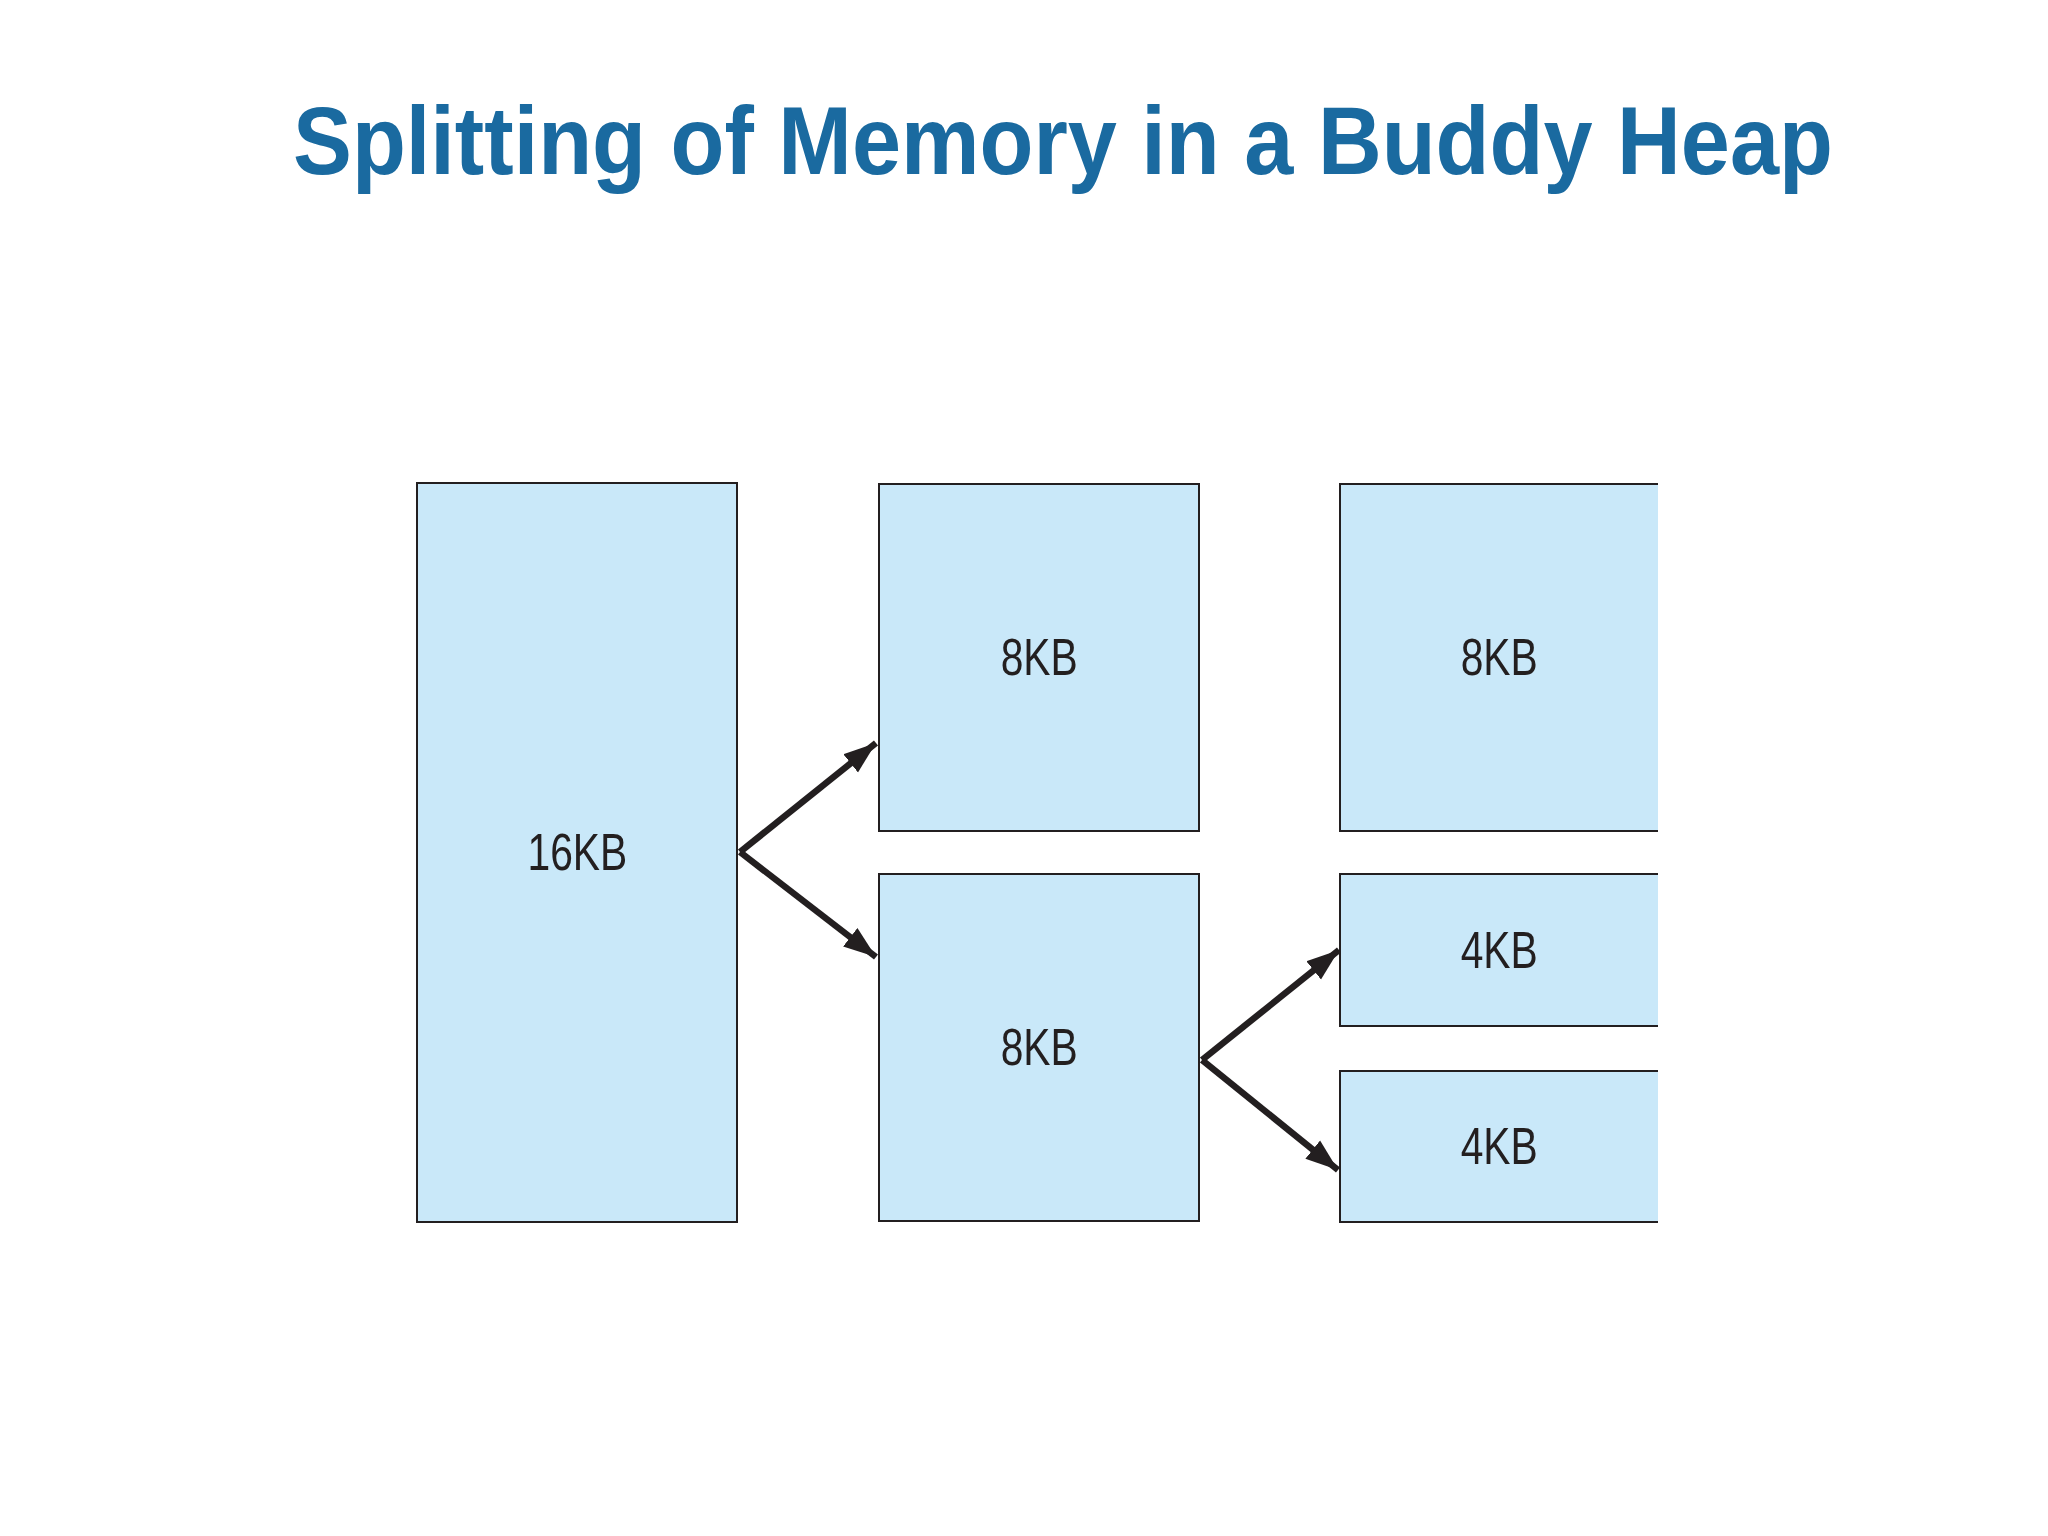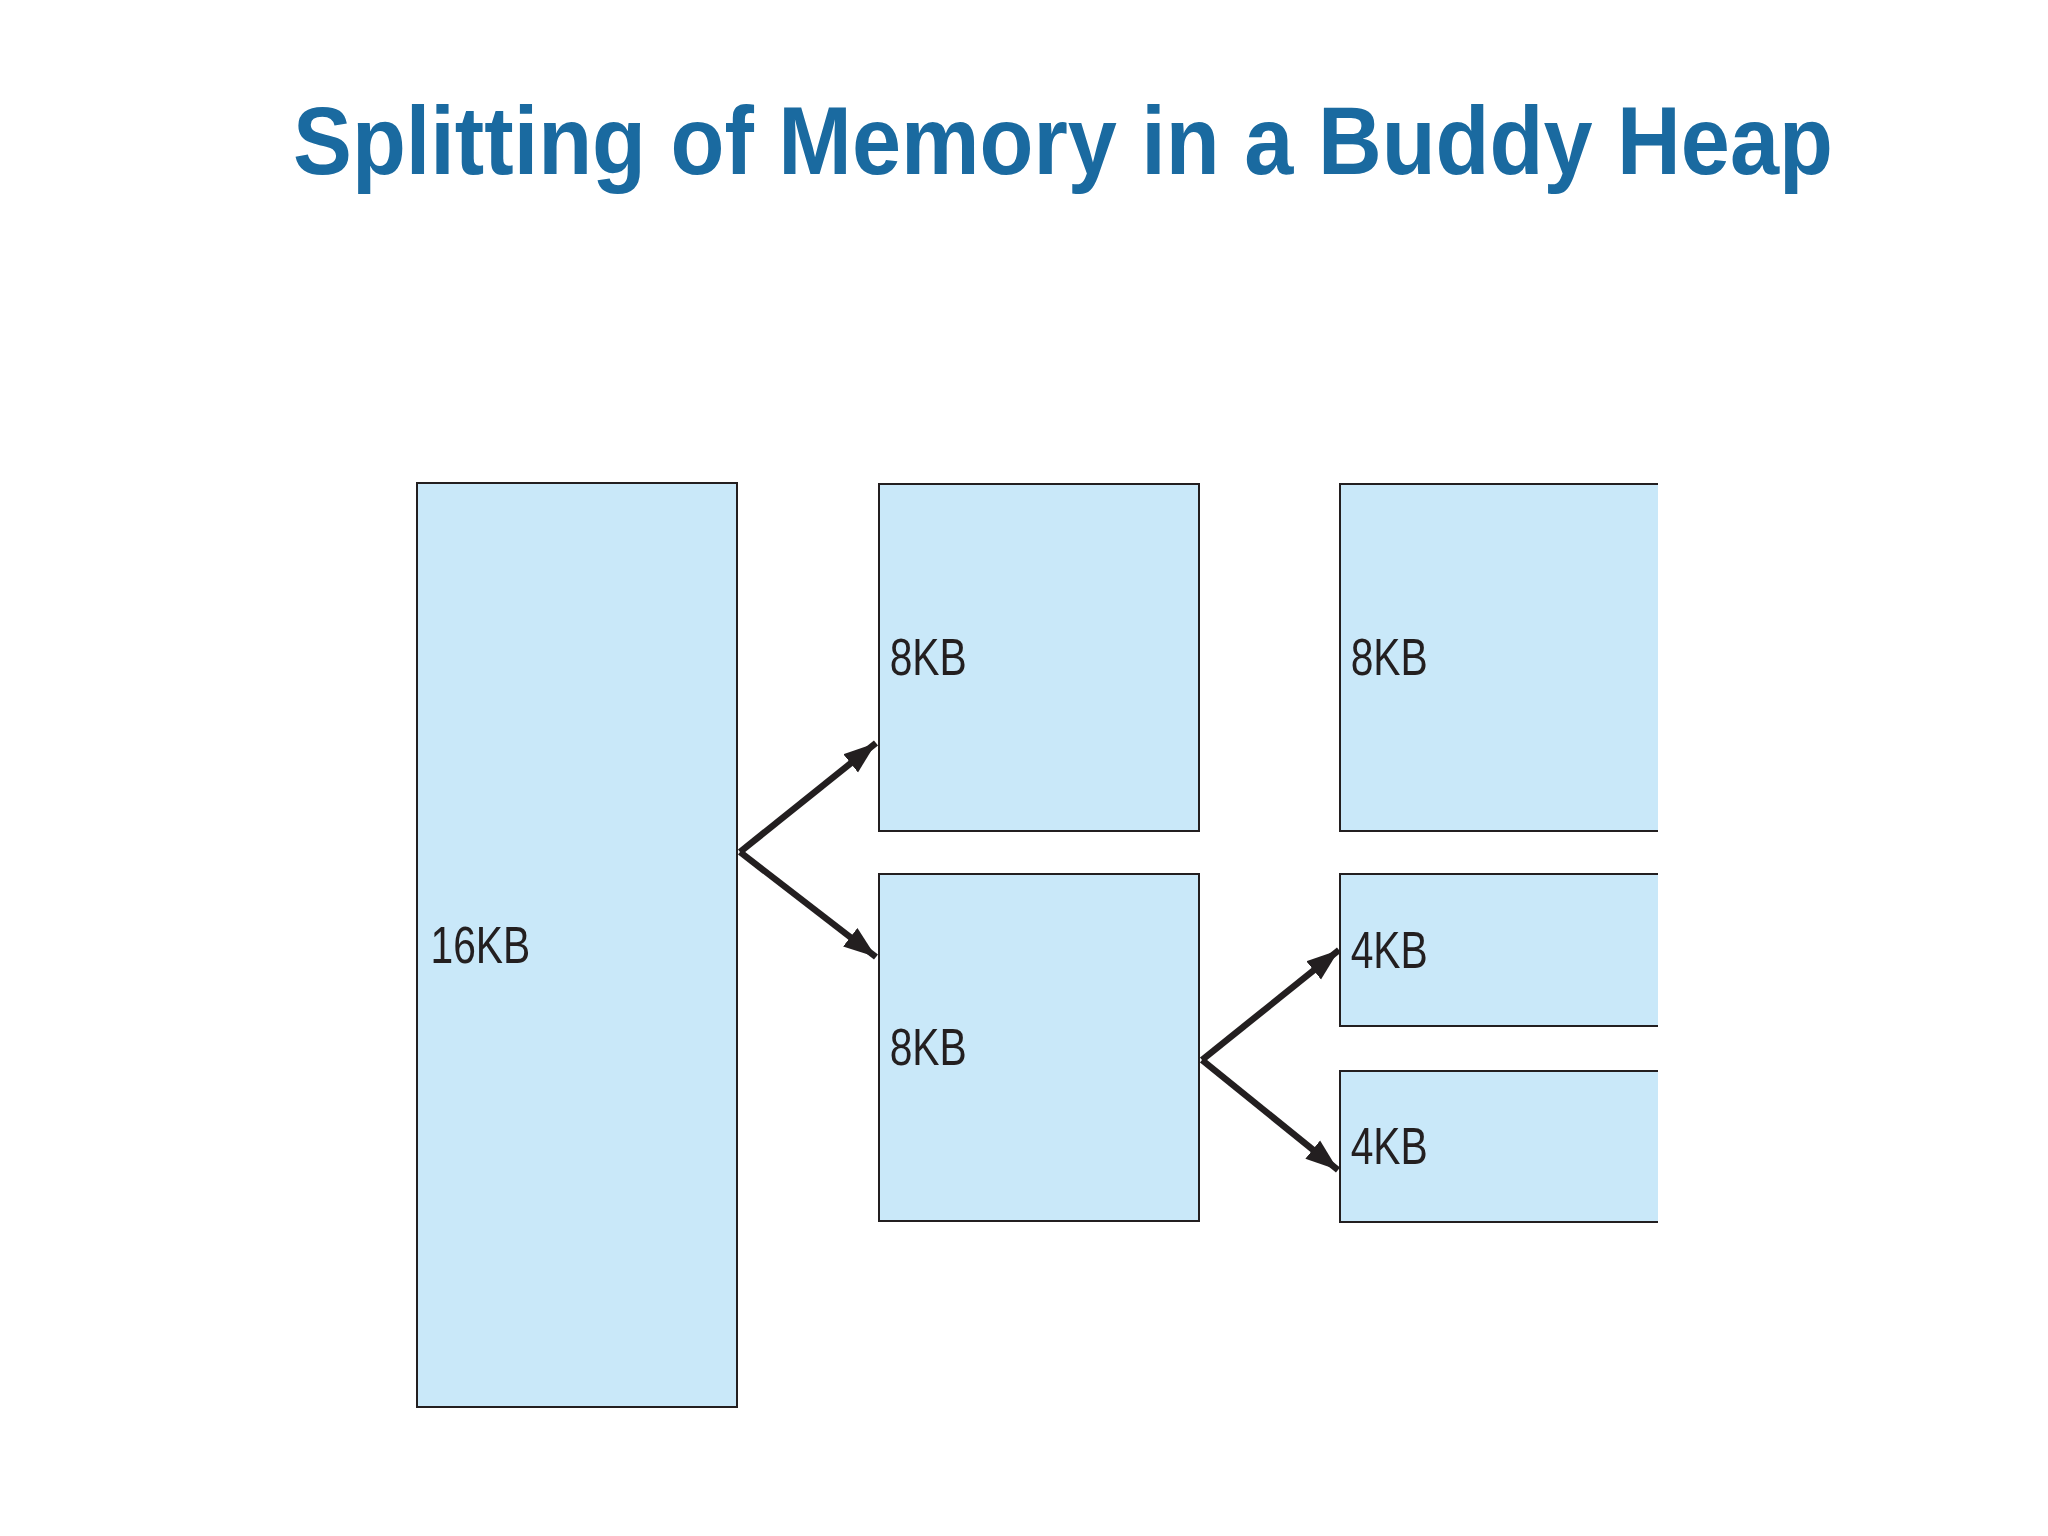--- a/index.html
+++ b/index.html
@@ -29,33 +29,34 @@
     color: var(--title-color);
     transform: scaleX(0.91);
     transform-origin: 0 0;
   }
   .mem-box {
     position: absolute;
     background: var(--box-fill);
     border: 2.5px solid var(--line-color);
     display: flex;
     align-items: center;
+    justify-content: center;
   }
   .mem-box.clipped-right { border-right: none; }
   .mem-label {
     font-size: 51px;
     font-weight: normal;
     color: var(--line-color);
     line-height: 1;
     transform: scaleX(0.8);
     transform-origin: 50% 50%;
     white-space: nowrap;
   }
   
-  .box-16kb        { left: 416px;  top: 482px;  width: 322px; height: 926px; }
+  .box-16kb        { left: 416px;  top: 482px;  width: 322px; height: 741px; }
   .box-8kb-upper   { left: 878px;  top: 483px;  width: 322px; height: 349px; }
   .box-8kb-lower   { left: 878px;  top: 873px;  width: 322px; height: 349px; }
   .box-8kb-right   { left: 1339px; top: 483px;  width: 319px; height: 349px; }
   .box-4kb-upper   { left: 1339px; top: 873px;  width: 319px; height: 154px; }
   .box-4kb-lower   { left: 1339px; top: 1070px; width: 319px; height: 153px; }
   .arrow-layer {
     position: absolute;
     left: 0; top: 0;
     width: 2048px;
     height: 1536px;

